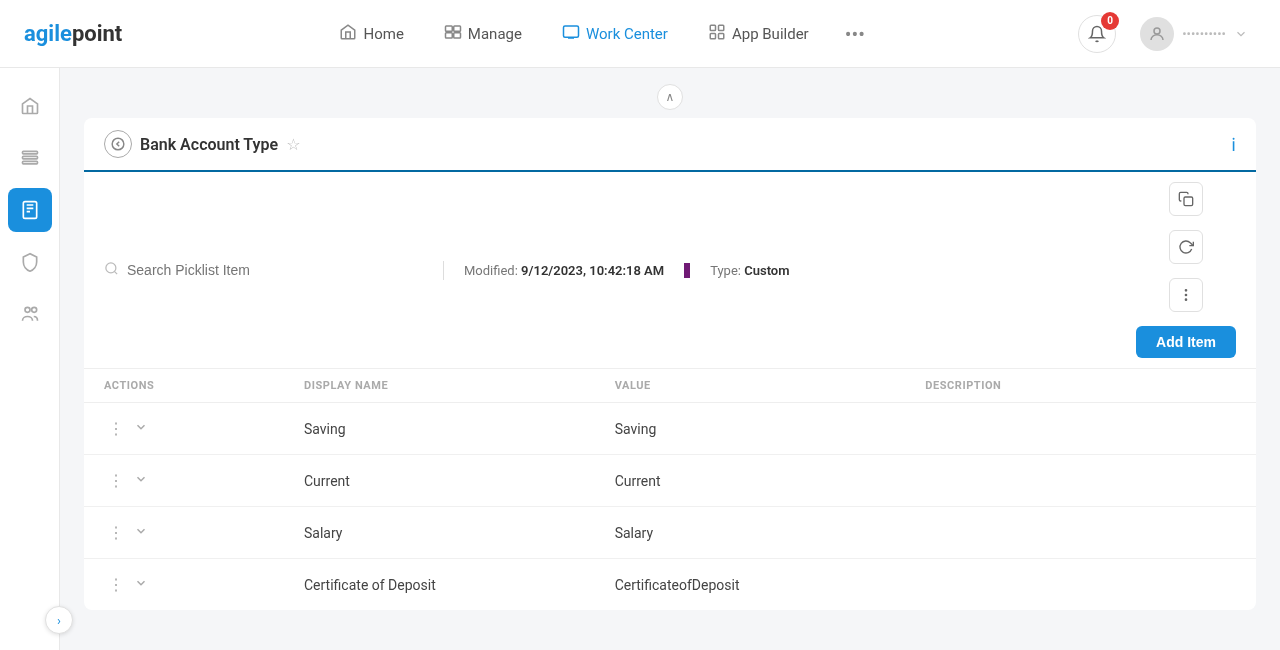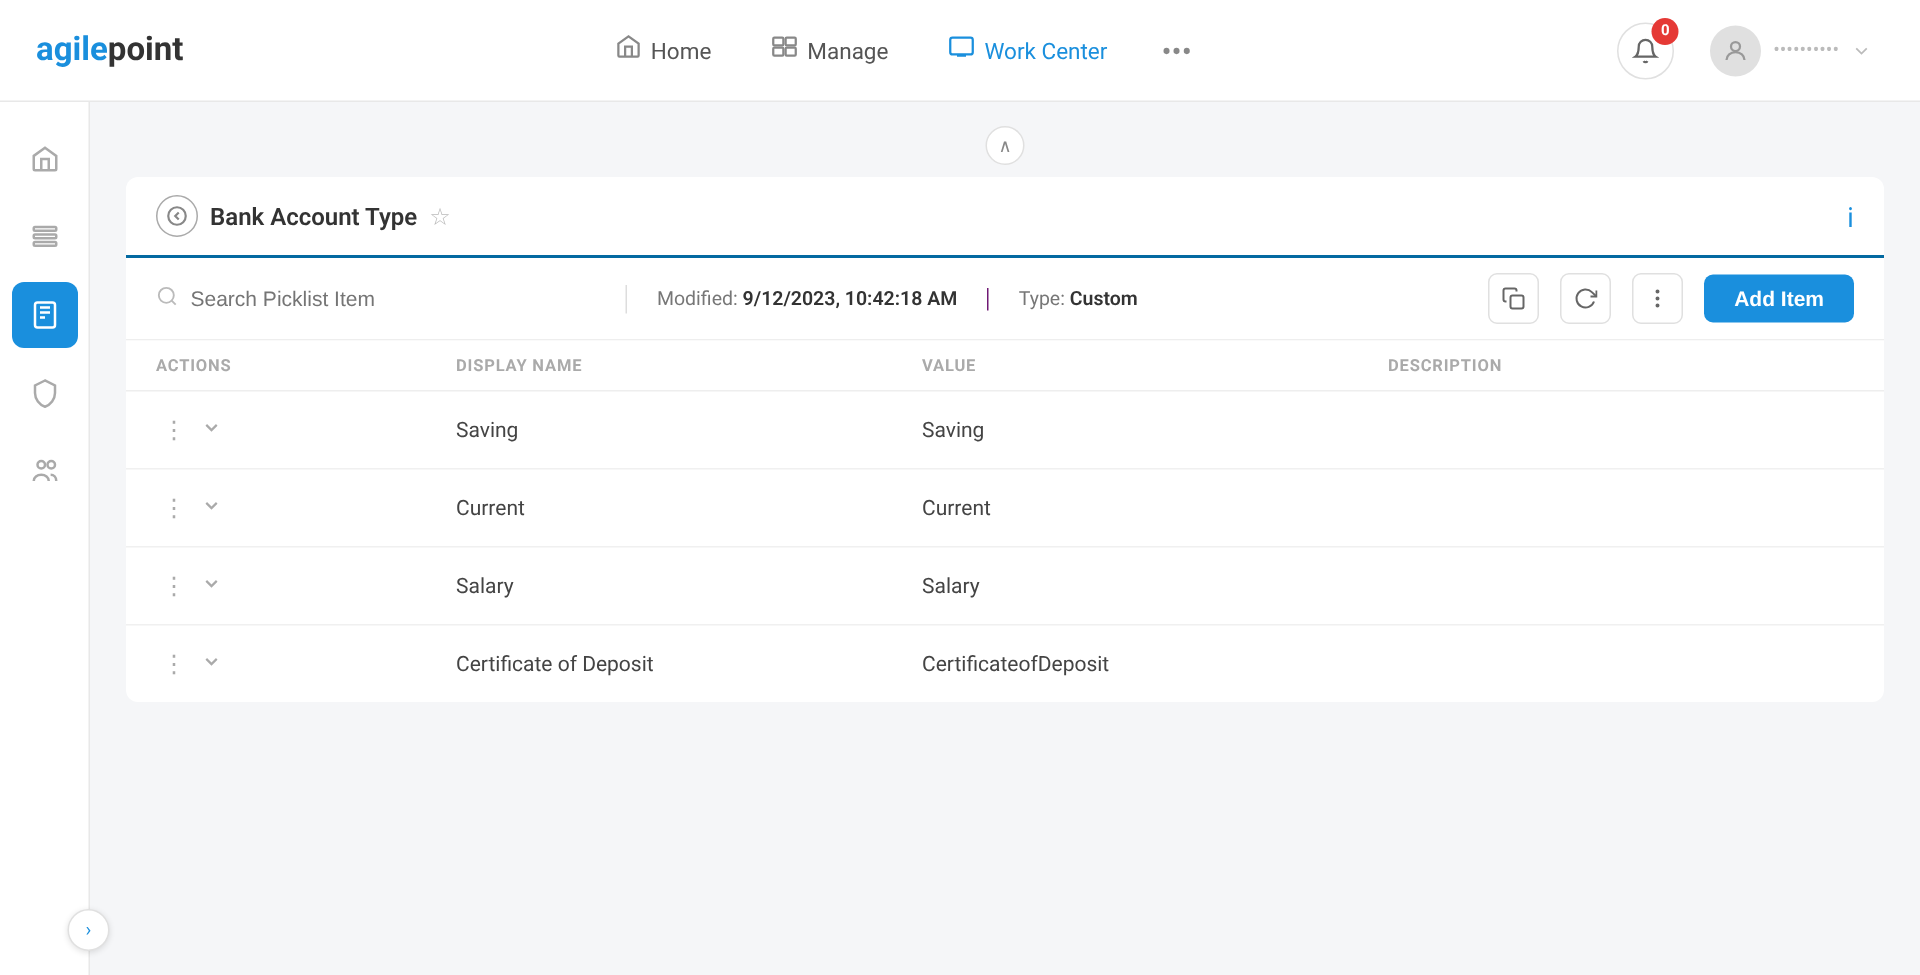--- a/index.html
+++ b/index.html
@@ -237,34 +237,35 @@
       outline: none;
       font-size: 14px;
       color: #555;
       background: transparent;
       width: 100%;
     }
     .toolbar-meta {
       padding: 0 20px;
       font-size: 13px;
       color: #777;
-      border-right: 1px solid #701a75;
+      border-right: 6px solid #701a75;
     }
     .toolbar-meta strong { color: #333; font-weight: 600; }
     .toolbar-type {
       padding: 0 20px;
       font-size: 13px;
       color: #777;
       flex: 1;
     }
     .toolbar-type strong { color: #333; font-weight: 600; }
     .toolbar-actions {
       display: flex;
       align-items: center;
       gap: 14px;
+      flex-direction: column;
     }
     .icon-btn {
       width: 34px;
       height: 34px;
       border-radius: 6px;
       border: 1px solid #e0e0e0;
       background: #fff;
       display: flex;
       align-items: center;
       justify-content: center;
@@ -363,20 +364,31 @@
     </div>
     <div class="nav-item active">
       <span class="nav-icon">
         <svg width="18" height="18" viewBox="0 0 24 24" fill="none" stroke="#1a8fdd" stroke-width="2">
             <rect x="2" y="4" width="20" height="15" rx="2"></rect>
             <path d="M8 20h8M12 19v1"></path>
           </svg>
       </span>
       <span style="color:#1a8fdd">Work Center</span>
     </div>
+    <div class="nav-item">
+      <span class="nav-icon">
+        <svg width="18" height="18" viewBox="0 0 24 24" fill="none" stroke="#888" stroke-width="2">
+            <rect x="3" y="3" width="7" height="7" rx="1"></rect>
+            <rect x="14" y="3" width="7" height="7" rx="1"></rect>
+            <rect x="3" y="14" width="7" height="7" rx="1"></rect>
+            <rect x="14" y="14" width="7" height="7" rx="1"></rect>
+          </svg>
+      </span>
+      <span>App Builder</span>
+    </div>
     <span class="nav-more">•••</span>
   </div>
   <div class="nav-right">
     <div class="notif-btn">
       <svg width="18" height="18" viewBox="0 0 24 24" fill="none" stroke="#666" stroke-width="2">
           <path d="M18 8A6 6 0 006 8c0 7-3 9-3 9h18s-3-2-3-9"></path>
           <path d="M13.73 21a2 2 0 01-3.46 0"></path>
         </svg>
       <span class="notif-badge">0</span>
     </div>

